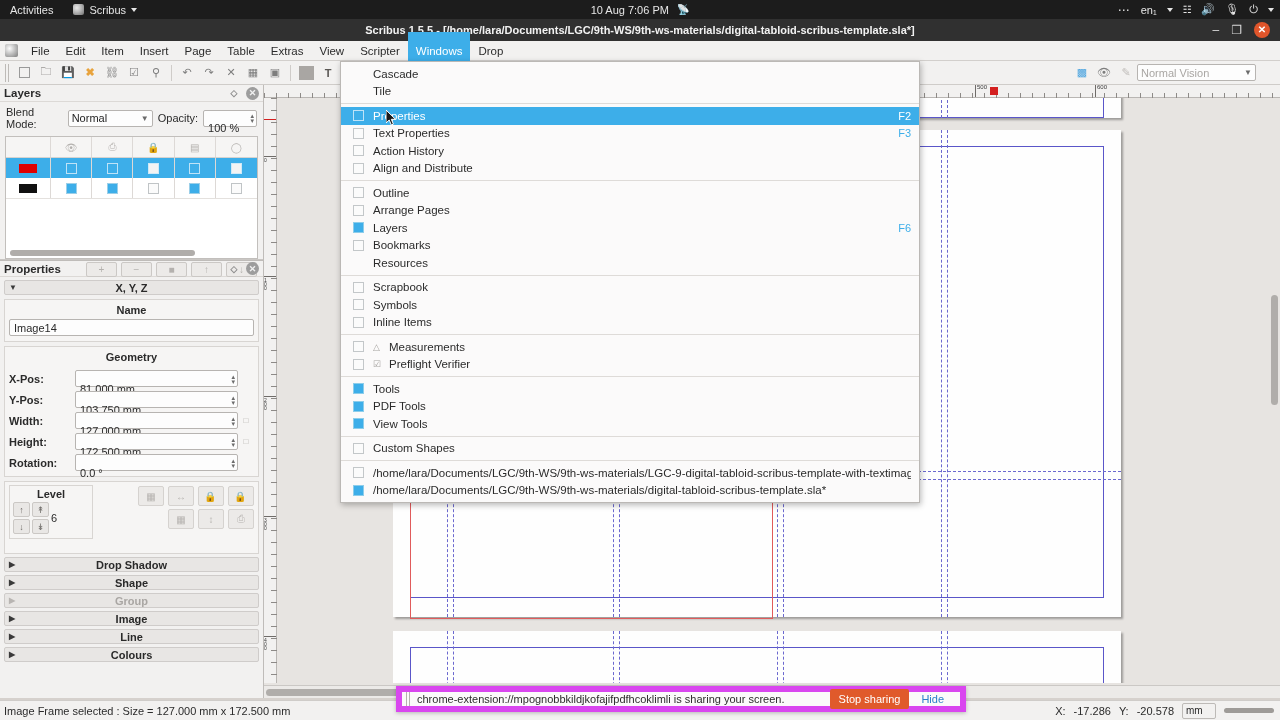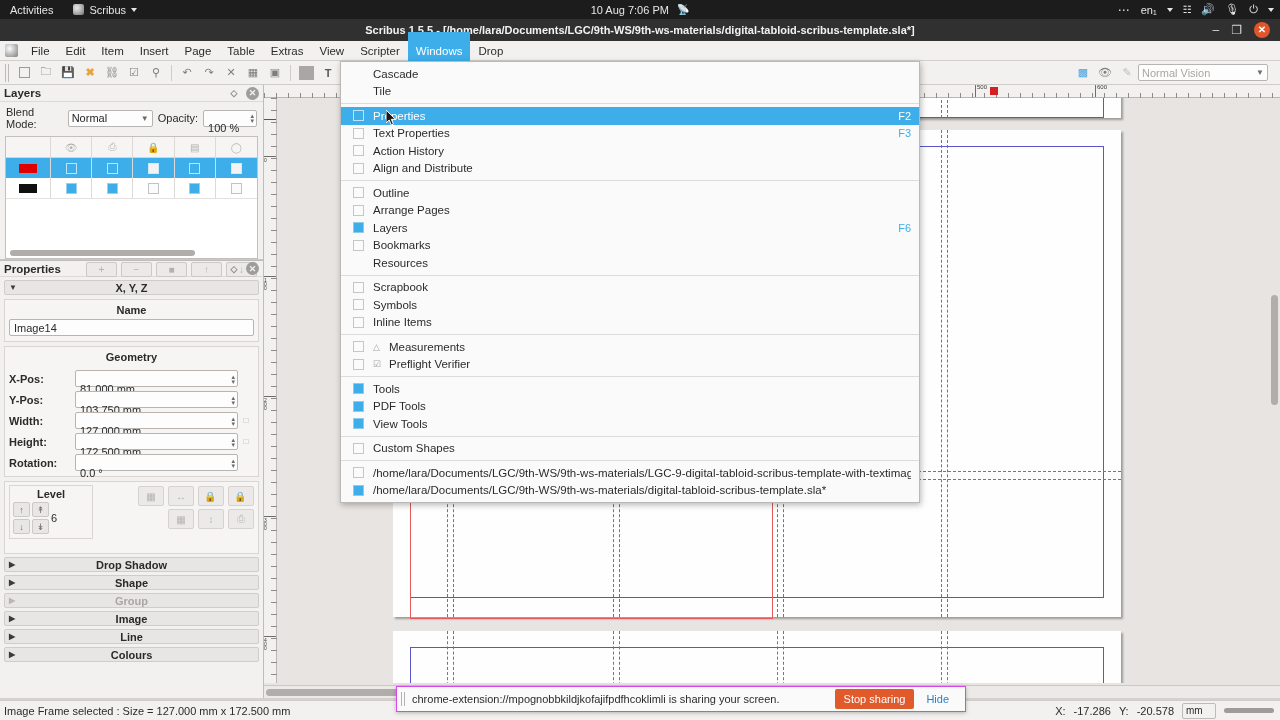--- a/index.html
+++ b/index.html
@@ -188,21 +188,21 @@
   #winmenu .mrow .mkey { color:#3daee9; font-size:11px; }
   #winmenu .mrow.hl .mkey { color:#ffffff; }
   #winmenu .msep { height:1px; background:#dedbd8; margin:3px 0; }
   #winmenu .noindent { padding-left:12px; }
 
   
   #cursor { position:absolute; left:386px; top:110px; width:11px; height:16px; z-index:60; }
 
   
   #sharebar { position:absolute; left:396px; bottom:8px; width:570px; height:26px;
-              background:#fbfafa; border:1px solid #d946ef; box-shadow:0 1px 4px rgba(0,0,0,.25);
+              background:#fbfafa; border:6px solid #d946ef; box-shadow:0 1px 4px rgba(0,0,0,.25);
               display:flex; align-items:center; padding:0 4px; z-index:70; font-size:11px;}
   #sharebar .sgrip { width:5px;height:14px;margin-right:6px;
      background:repeating-linear-gradient(to right,#b5b2af 0 1px,transparent 1px 3px);}
   #sharebar .stext { flex:1; color:#2b2b2b; white-space:nowrap;}
   #sharebar .sstop { background:#e05a2b;color:#fff;border-radius:2px;padding:4px 9px;font-size:11px;}
   #sharebar .shide { color:#2a7fc9; padding:0 12px; }
 </style>
 </head>
 <body>
 
@@ -282,21 +282,21 @@
     </div>
   <div class="tb-btn" style="color:#5b5855;font-weight:bold;">T</div>
   <div class="tb-btn">▣</div>
   <div class="tb-btn">⚙</div>
   <div class="tb-btn">☰</div>
 
   <div style="flex:1"></div>
   <div class="tb-btn" style="color:#4aa3df;">▩</div>
   <div class="tb-btn">👁</div>
   <div class="tb-btn" style="color:#c1bebb;">✎</div>
-  <div class="combo" style="width:130px;margin-right:12px;color:#a9a6a3;">
+  <div class="combo" style="width:119px;margin-right:24px;color:#a9a6a3;">
     <span class="cv">Normal Vision</span>
     <span class="carr">▼</span>
   </div>
 </div>
 
 <div id="leftdock">
 
   <div id="layers-panel">
     <div class="dock-title">
       <span>Layers</span>

